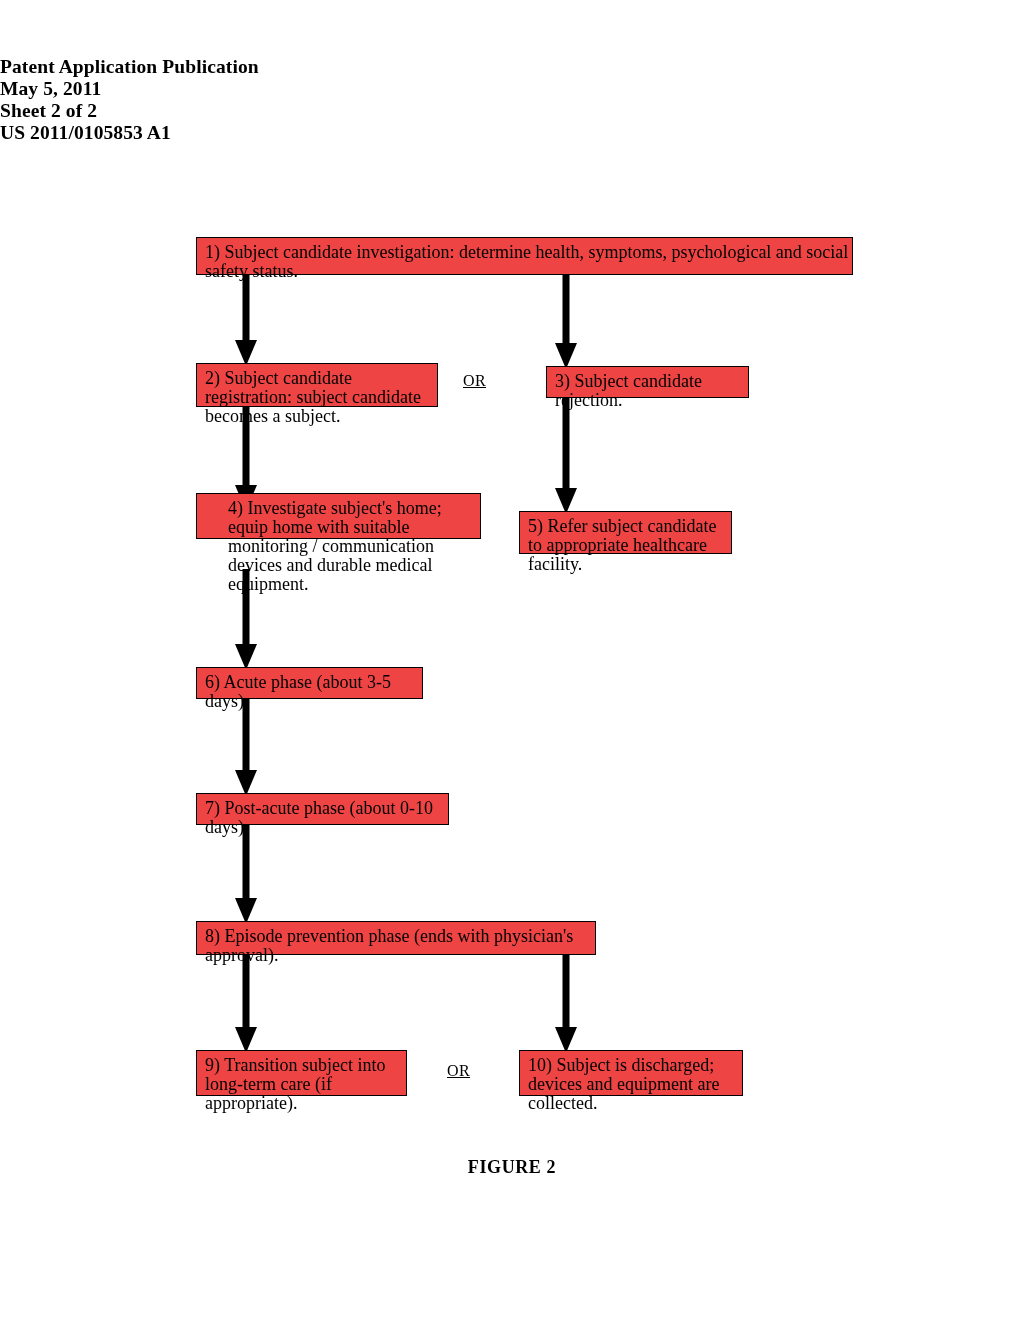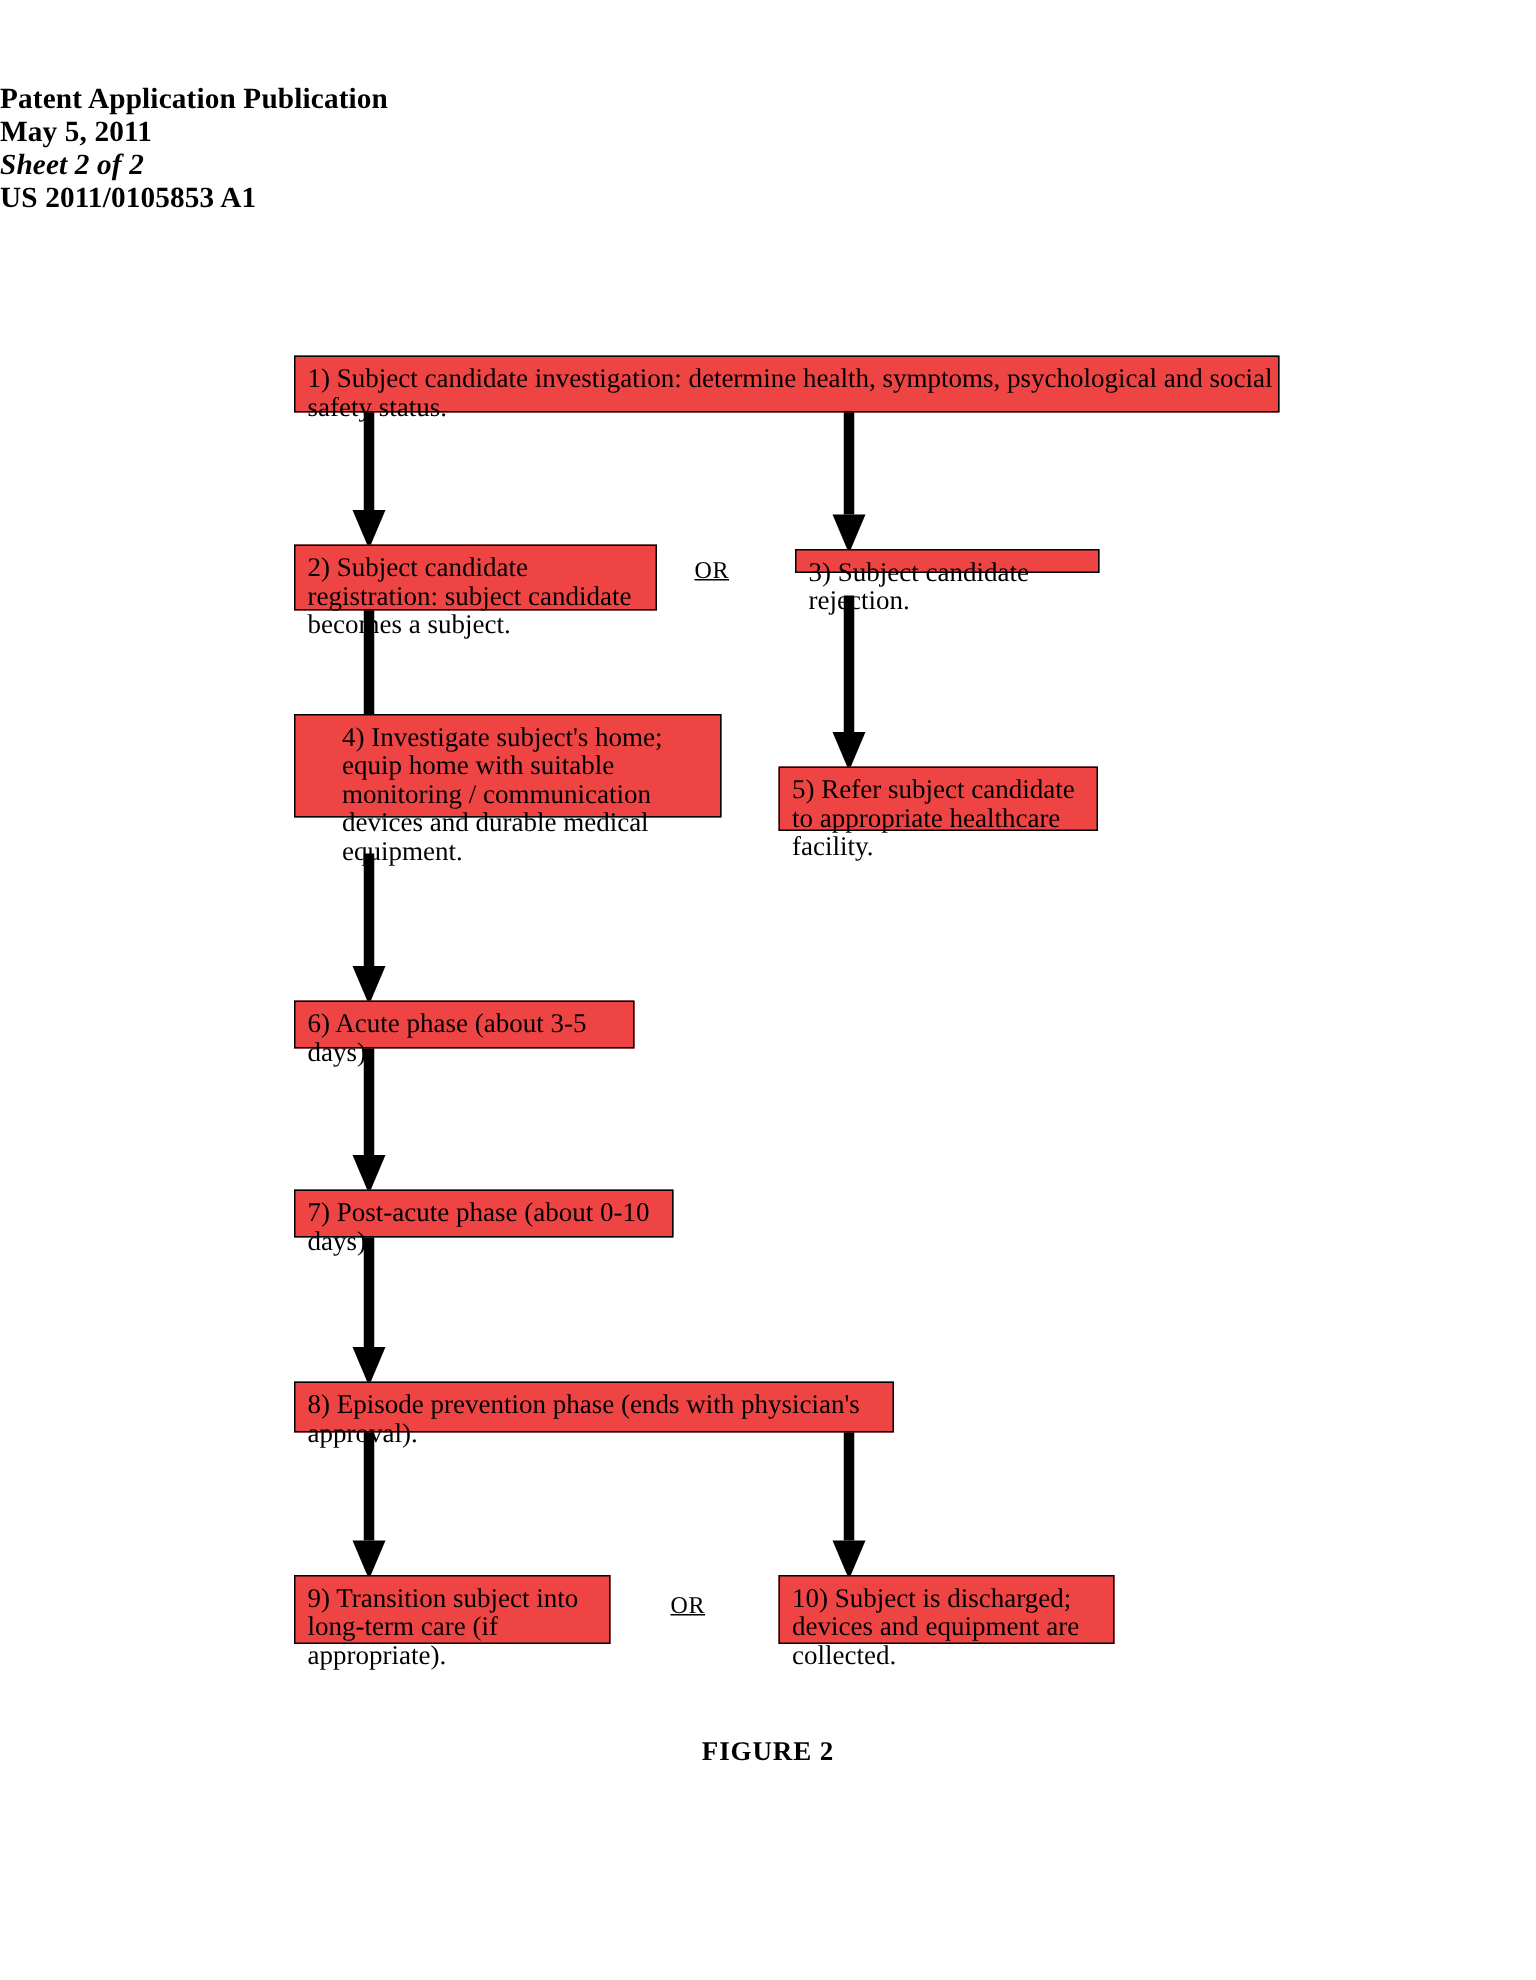--- a/index.html
+++ b/index.html
@@ -27,21 +27,21 @@
     flex-direction: column;
     align-items: flex-start;
     justify-content: center;
     font-weight: bold;
     font-size: 19.5px;
     letter-spacing: 0.1px;
     white-space: nowrap;
   }
   #page-header .hdr-pub      { margin-right: 46px; }
   #page-header .hdr-date     { margin-right: 14px; }
-  #page-header .hdr-sheet    { margin-right: 48px; font-style: italic; }
+  #page-header .hdr-sheet    { margin-right: 48px; }
   #page-header .hdr-patno    { }
 
   
   #flowchart {
     position: absolute;
     left: 0;
     top: 0;
     width: 1024px;
     height: 1320px;
   }
@@ -56,22 +56,22 @@
     padding: 5px 0 4px 8px;
     z-index: 3;
   }
   .node .node-text {
     display: block;
   }
 
   
   #node-1  { left: 196px; top: 237px;  width: 657px; height: 38px; }
   #node-2  { left: 196px; top: 363px;  width: 242px; height: 44px; }
-  #node-3  { left: 530px; top: 366px;  width: 203px; height: 16px; }
-  #node-4  { left: 196px; top: 476px;  width: 285px; height: 69px; padding-left: 31px; }
+  #node-3  { left: 546px; top: 366px;  width: 203px; height: 32px; }
+  #node-4  { left: 196px; top: 493px;  width: 285px; height: 46px; padding-left: 31px; }
   #node-5  { left: 519px; top: 511px;  width: 213px; height: 43px; }
   #node-6  { left: 196px; top: 667px;  width: 227px; height: 32px; }
   #node-7  { left: 196px; top: 793px;  width: 253px; height: 32px; }
   #node-8  { left: 196px; top: 921px;  width: 400px; height: 34px; }
   #node-9  { left: 196px; top: 1050px; width: 211px; height: 46px; }
   #node-10 { left: 519px; top: 1050px; width: 224px; height: 46px; }
 
   
   .arrow {
     position: absolute;

